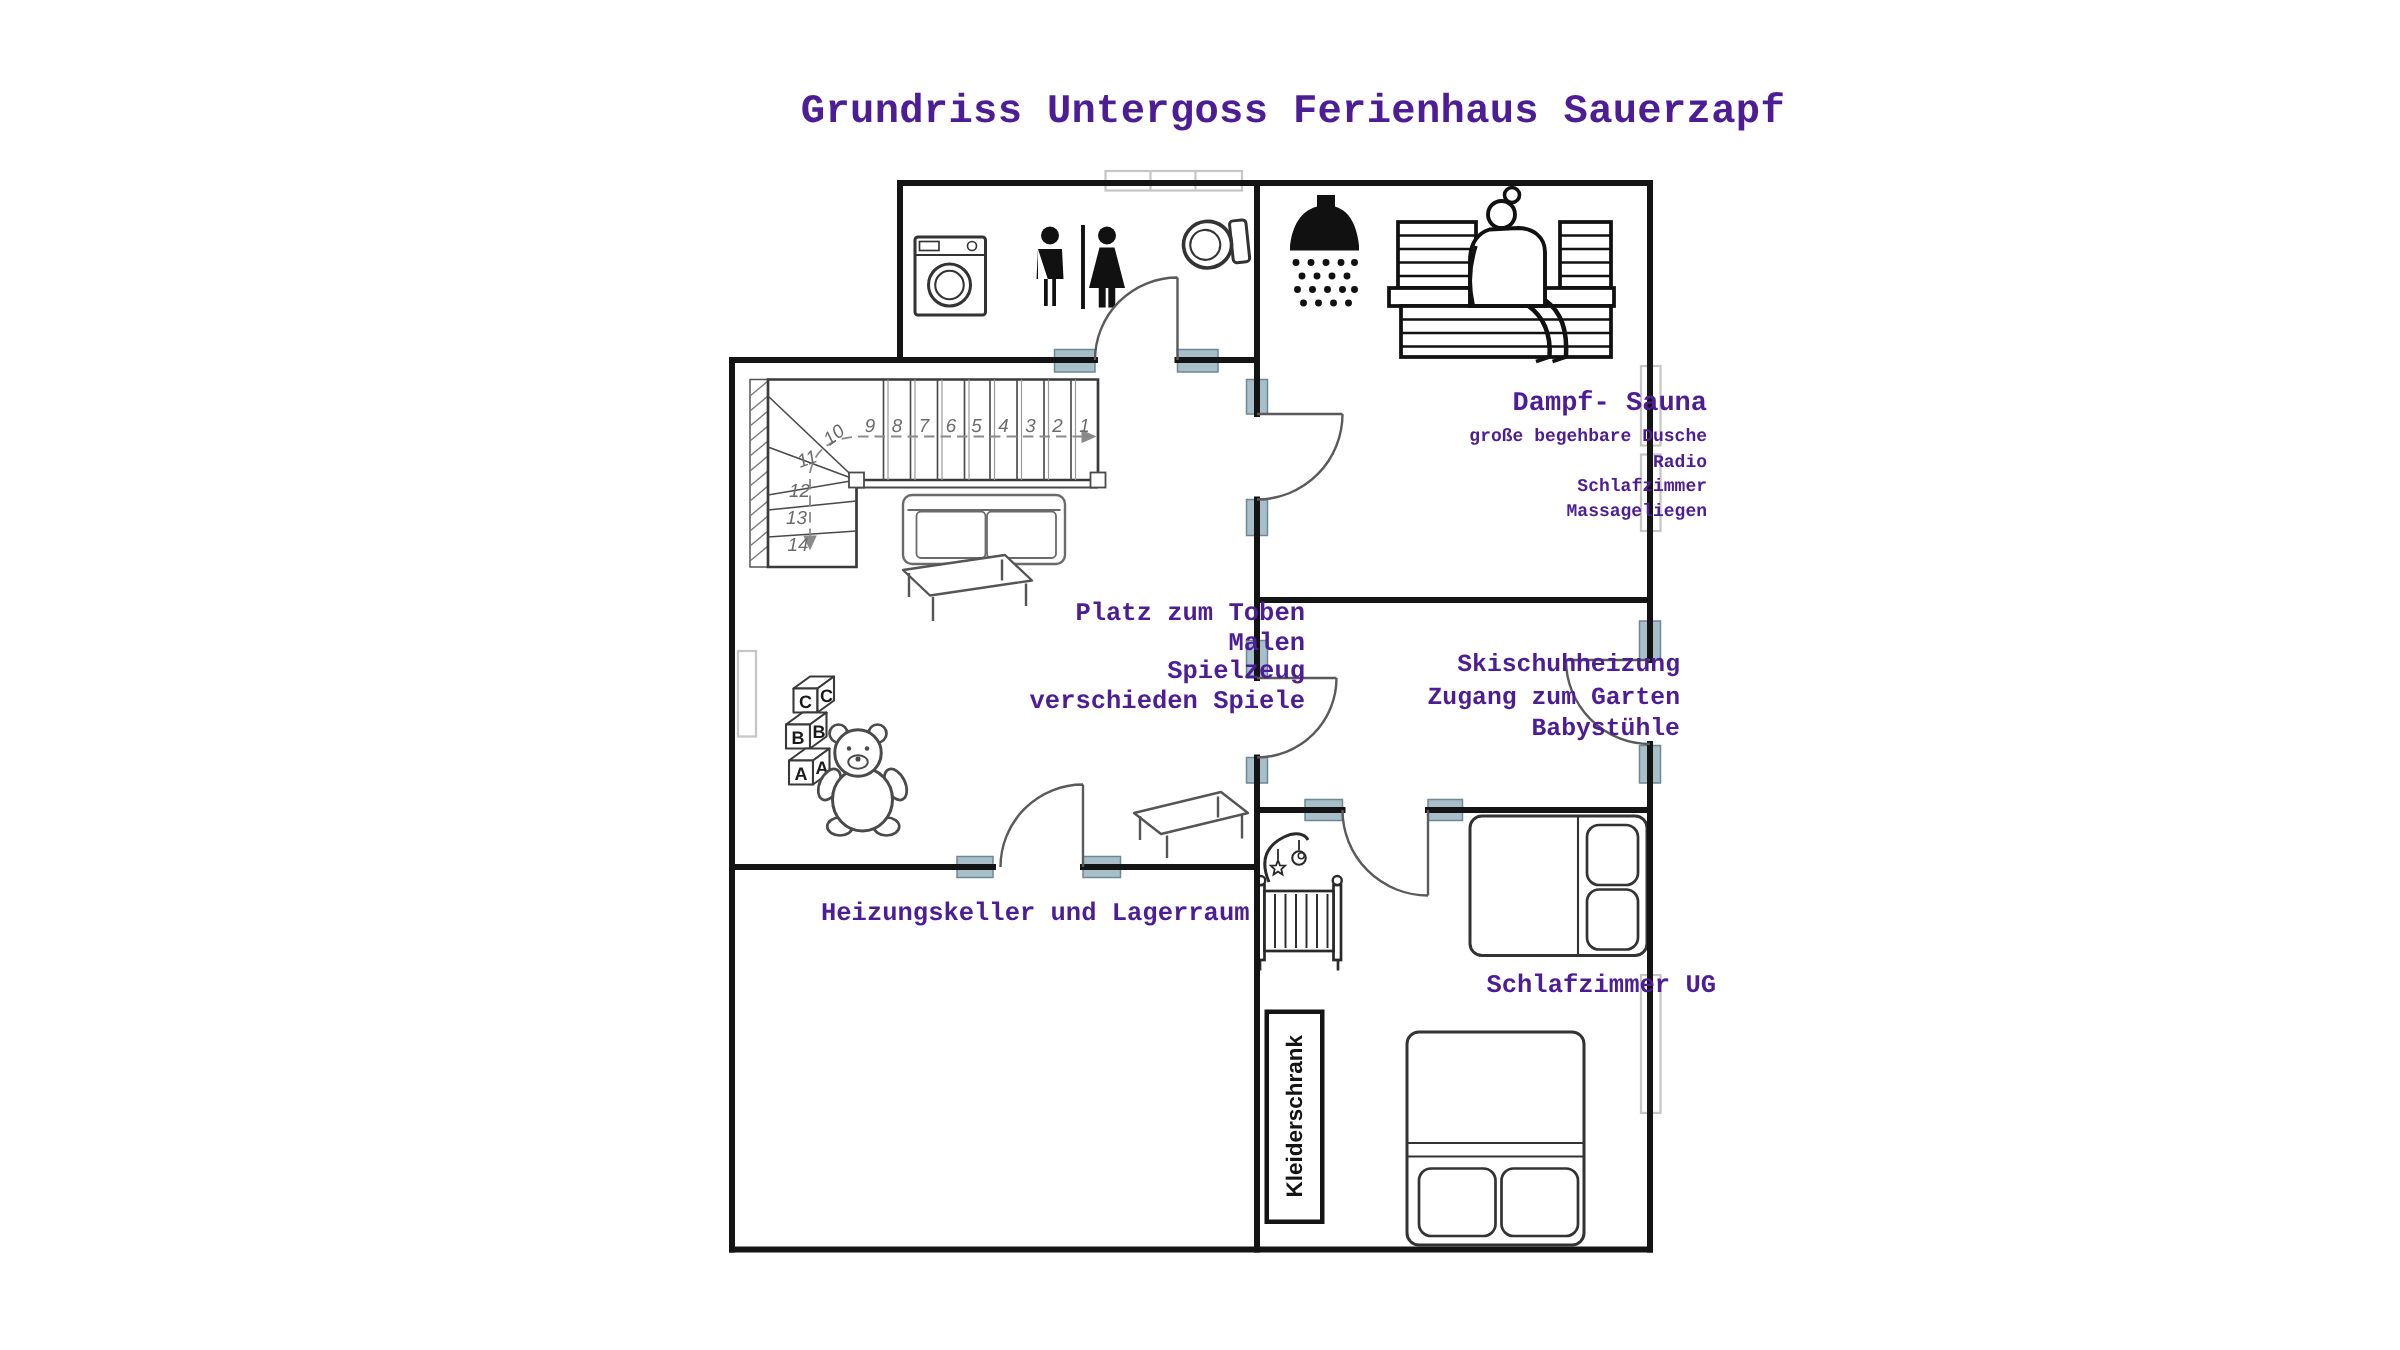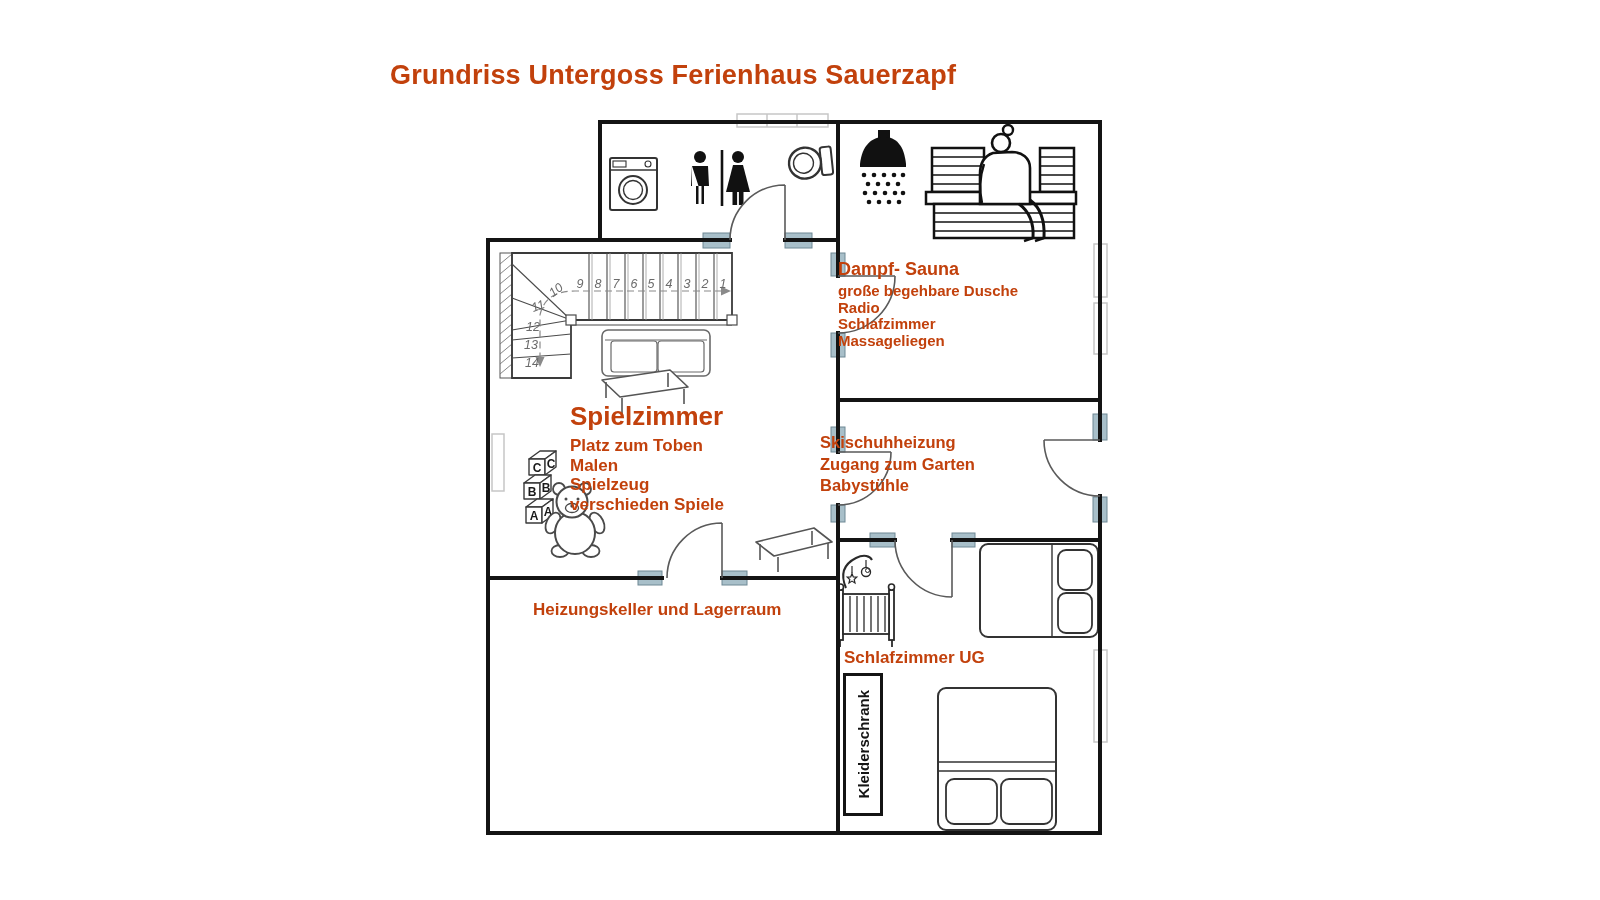--- a/index.html
+++ b/index.html
@@ -1,24 +1,24 @@
 <!DOCTYPE html>
 <html><head>
 <meta charset="utf-8">
 <style>
   html,body{margin:0;padding:0;background:#fff;}
   .canvas{position:relative;width:1600px;height:900px;background:#ffffff;overflow:hidden;
           font-family:"Liberation Sans", sans-serif;color:#141414;}
   svg.plan{position:absolute;left:0;top:0;}
-  .label{position:absolute;text-align:left;font-weight:bold;color:#c2410c;}
+  .label{position:absolute;text-align:right;font-weight:bold;color:#4c1d95;font-family:Liberation Mono, monospace;}
   .title{left:390px;top:60px;width:800px;font-size:27px;letter-spacing:0.2px;}
   .wellness{left:838px;top:258px;width:300px;}
   .wellness .rname{font-size:20px;line-height:24px;margin-bottom:2px;}
   .wellness .rsub{font-size:18px;line-height:22px;margin-bottom:3px;}
-  .wellness .feat{font-size:15px;line-height:16.5px;}
+  .wellness .feat{font-size:12px;line-height:16.5px;}
   .ski{left:820px;top:432px;width:300px;font-size:16.5px;line-height:21.5px;}
   .play{left:570px;top:400px;width:300px;}
   .play .rname{font-size:26px;line-height:32px;margin-bottom:4px;}
   .play .feat{font-size:17px;line-height:19.5px;}
   .boiler{left:533px;top:600px;width:300px;font-size:17px;}
   .bedroom{left:844px;top:648px;width:300px;font-size:17px;}
   .wardrobe{position:absolute;left:843px;top:673px;width:34px;height:137px;
             border:3px solid #141414;background:#fff;display:flex;align-items:center;justify-content:center;}
   .wardrobe span{writing-mode:vertical-rl;transform:rotate(180deg);font-weight:bold;font-size:15px;white-space:nowrap;color:#141414;}
 </style>
@@ -342,21 +342,20 @@
   <div class="feat">Massageliegen</div>
 </div>
 
 <div class="label ski">
   <div>Skischuhheizung</div>
   <div>Zugang zum Garten</div>
   <div>Babystühle</div>
 </div>
 
 <div class="label play">
-  <div class="rname">Spielzimmer</div>
   <div class="feat">Platz zum Toben</div>
   <div class="feat">Malen</div>
   <div class="feat">Spielzeug</div>
   <div class="feat">verschieden Spiele</div>
 </div>
 
 <div class="label boiler">Heizungskeller und Lagerraum</div>
 
 <div class="label bedroom">Schlafzimmer UG</div>
 

